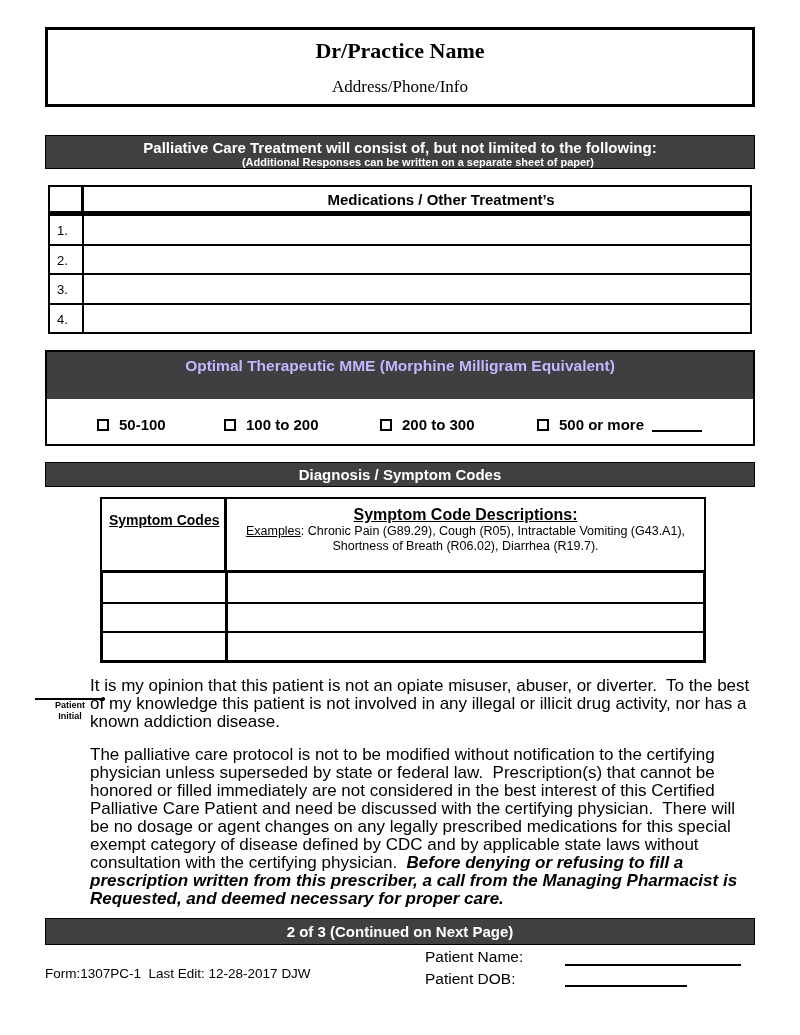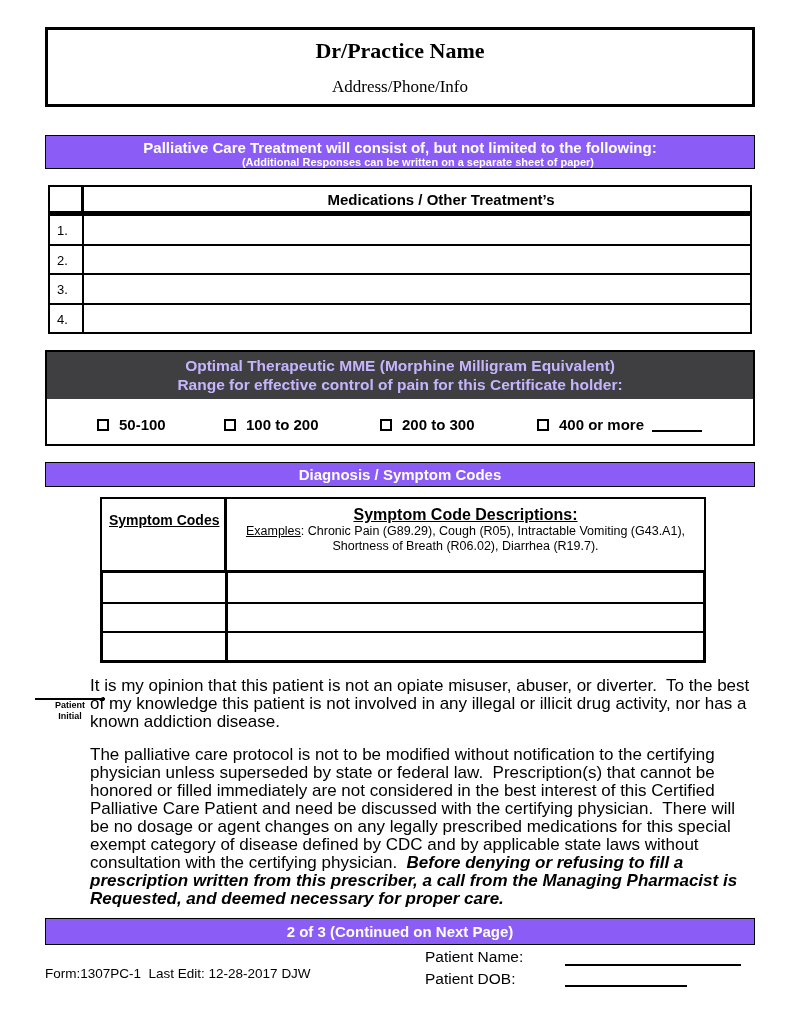--- a/index.html
+++ b/index.html
@@ -20,21 +20,21 @@
     font-family: "Liberation Serif", serif;
     font-weight: bold; font-size: 22px; margin-top: 8px;
   }
   .address-info {
     font-family: "Liberation Serif", serif;
     font-size: 17px; margin-top: 13px;
   }
   
   .banner {
     position: absolute; left: 45px; width: 710px;
-    background: #8b5cf6; border: 1px solid #000;
+    background: #404040; border: 1px solid #000;
     color: #fff; text-align: center;
   }
   .banner1 { top: 135px; height: 34px; padding-top: 3px; }
   .banner1 .b-line1 { font-weight: bold; font-size: 15px; }
   .banner1 .b-line2 { font-weight: bold; font-size: 11px; padding-left: 36px; }
   .banner2 { top: 462px; height: 25px; line-height: 23px; font-weight: bold; font-size: 15px; }
   .banner3 { top: 918px; height: 27px; line-height: 25px; font-weight: bold; font-size: 15px; }
   
   .med-table {
     position: absolute; left: 48px; top: 185px; width: 704px;
@@ -149,38 +149,37 @@
     </div>
     <div class="med-row">
       <div class="num-cell">4.</div>
       <div class="value-cell"></div>
     </div>
   </div>
 
   <div class="mme-section">
     <div class="mme-head">
       <div>Optimal Therapeutic MME (Morphine Milligram Equivalent)</div>
-      <div>Range for effective control of pain for this Certificate holder:</div>
     </div>
     <div class="mme-options">
       <div class="mme-opt mme-opt-1">
         <span class="checkbox"></span>
         <span class="mme-label">50-100</span>
       </div>
       <div class="mme-opt mme-opt-2">
         <span class="checkbox"></span>
         <span class="mme-label">100 to 200</span>
       </div>
       <div class="mme-opt mme-opt-3">
         <span class="checkbox"></span>
         <span class="mme-label">200 to 300</span>
       </div>
       <div class="mme-opt mme-opt-4">
         <span class="checkbox"></span>
-        <span class="mme-label">400 or more</span>
+        <span class="mme-label">500 or more</span>
         <span class="write-in-line"></span>
       </div>
     </div>
   </div>
 
   <div class="banner banner2">Diagnosis / Symptom Codes</div>
 
   <div class="sym-table">
     <div class="sym-header">
       <div class="sym-col1">Symptom Codes</div>

